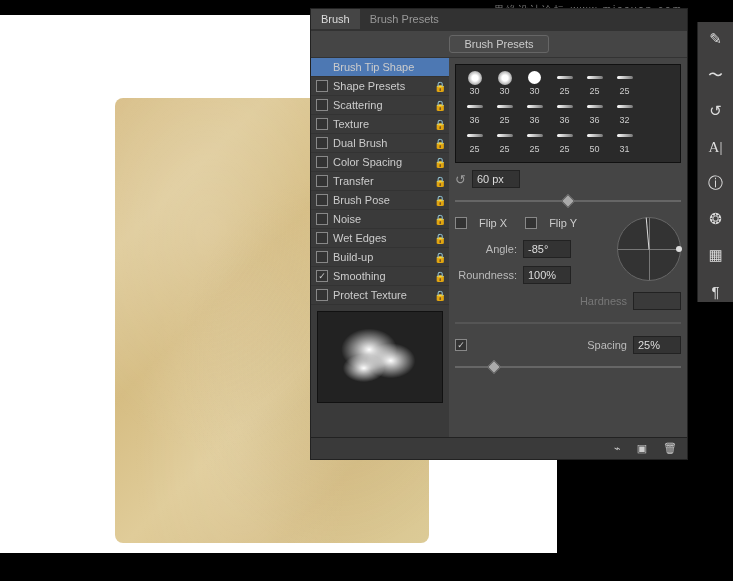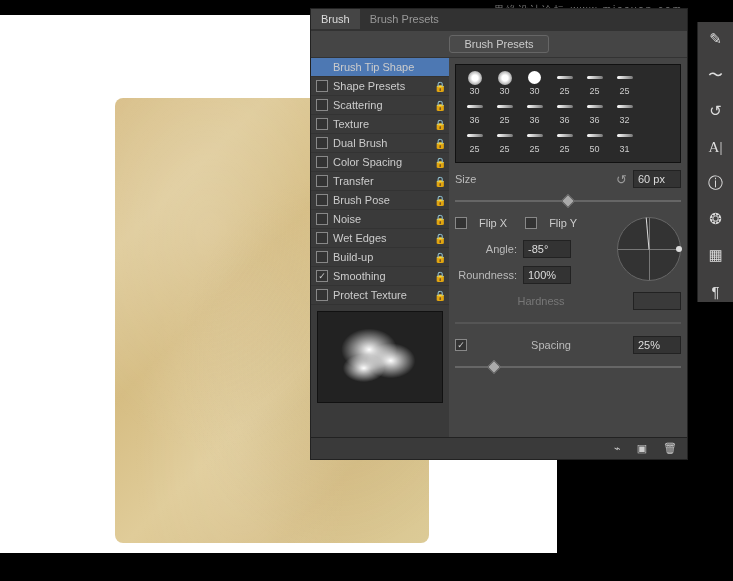--- a/index.html
+++ b/index.html
@@ -293,21 +293,20 @@
             <div class="sw">
               <div class="ic">
                 <div class="linebrush"></div>
               </div>
               <div class="nm">36</div>
             </div>
           </div>
         </div>
 
       <div class="ctrl">
-        <span class="lab" style="flex:1;text-align:left">Size</span>
         <span class="reset">↺</span>
         <span class="num">60 px</span>
       </div>
       <div class="slider">
           <div class="track"></div>
           <div class="thumb" style="left:48%"></div>
         </div>
 
       <div class="flipgroup">
         <div class="angleblock">
@@ -327,30 +326,30 @@
           </div>
         </div>
         <div class="angle-widget">
           <div class="cross"></div>
             <div class="arrow"></div>
             <div class="dot"></div>
         </div>
       </div>
 
       <div class="ctrl">
-        <span class="lab" style="flex:1;text-align:center;color:#777">Hardness</span>
+        <span class="lab" style="flex:1;text-align:right;color:#777">Hardness</span>
         <span class="num" style="background:#3a3a3a"></span>
       </div>
       <div class="slider">
           <div class="track" style="background:#555"></div>
         </div>
 
       <div class="ctrl">
         <span style="width:12px;height:12px;border:1px solid #888;background:#333;display:flex;align-items:center;justify-content:center;font-size:9px">✓</span>
-        <span class="lab" style="flex:1;text-align:center;margin-left:2px">Spacing</span>
+        <span class="lab" style="flex:1;text-align:right;margin-left:2px">Spacing</span>
         <span class="num">25%</span>
       </div>
       <div class="slider">
           <div class="track"></div>
           <div class="thumb" style="left:15%"></div>
         </div>
     </div>
   </div>
   <div class="foot">
     <span>⌁</span>

